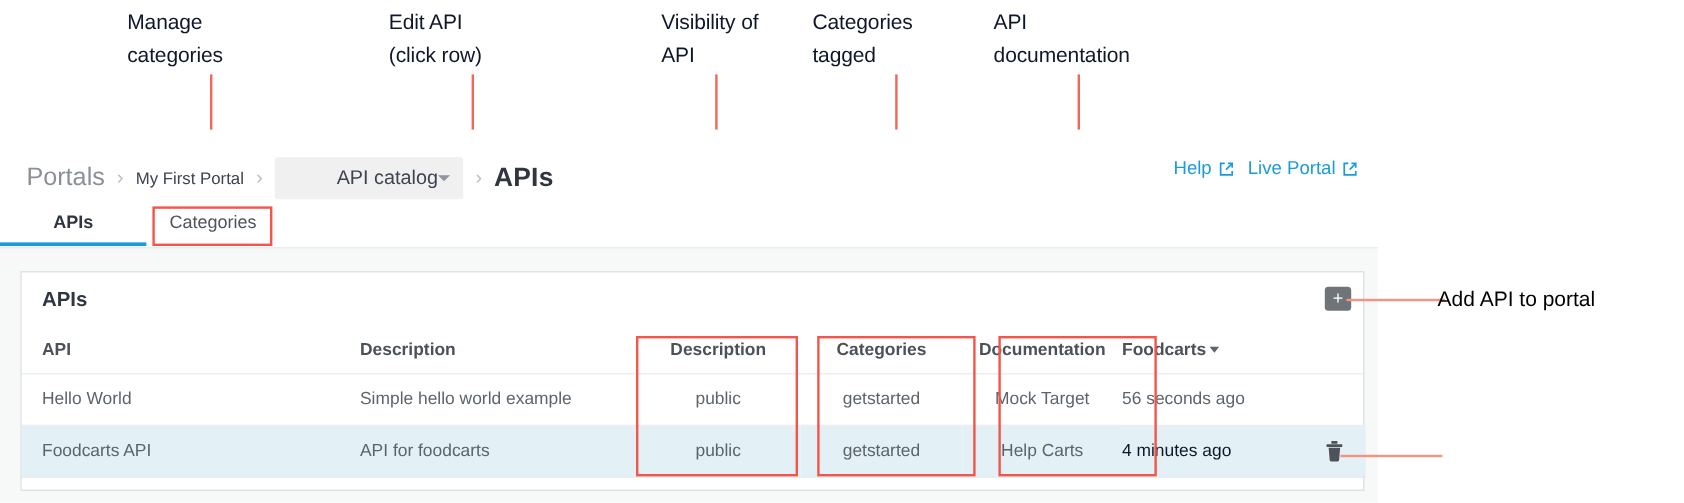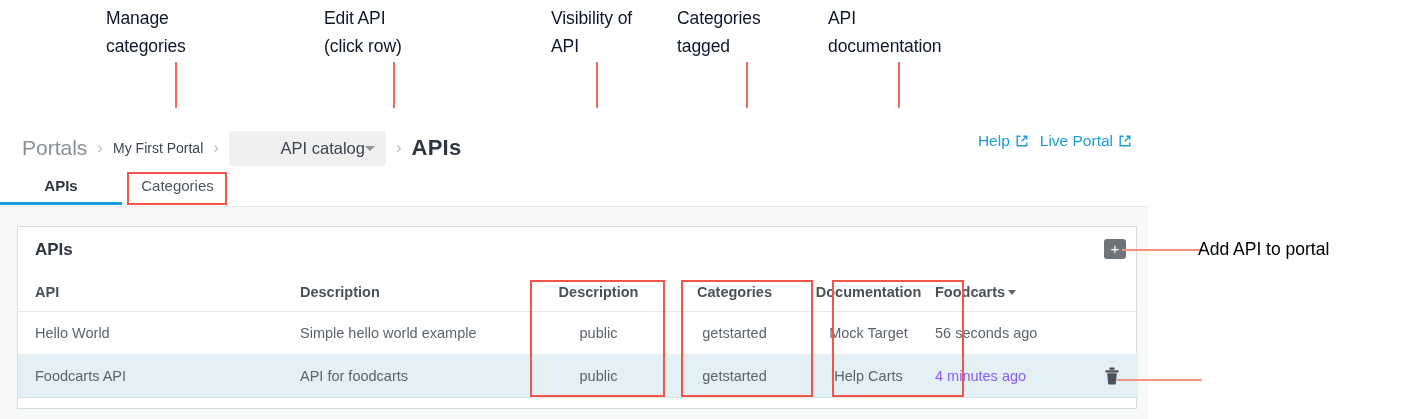--- a/index.html
+++ b/index.html
@@ -179,21 +179,21 @@
   }
   table.apis td { border-bottom: 1px solid #eceef0; }
   tr.row-selected td { background: #e3f0f6; }
   tr.row-selected td { border-bottom: 1px solid #d4e5ec; }
   .c-api   { width: 282px; padding-left: 17px !important; }
   .c-desc  { width: 230px; }
   .c-vis   { width: 137px; text-align: center !important; }
   .c-cat   { width: 135px; text-align: center !important; }
   .c-doc   { width: 133px; text-align: center !important; }
   .c-mod   { width: 203px; }
-  .muted   { color: #8b5cf6; }
+  .muted   { color: #0f172a; }
   .sort-caret {
     display: inline-block;
     width: 0; height: 0;
     border-left: 4px solid transparent;
     border-right: 4px solid transparent;
     border-top: 5px solid #5c646c;
     margin-left: 3px;
     vertical-align: middle;
   }
   .trash-cell { position: relative; }

